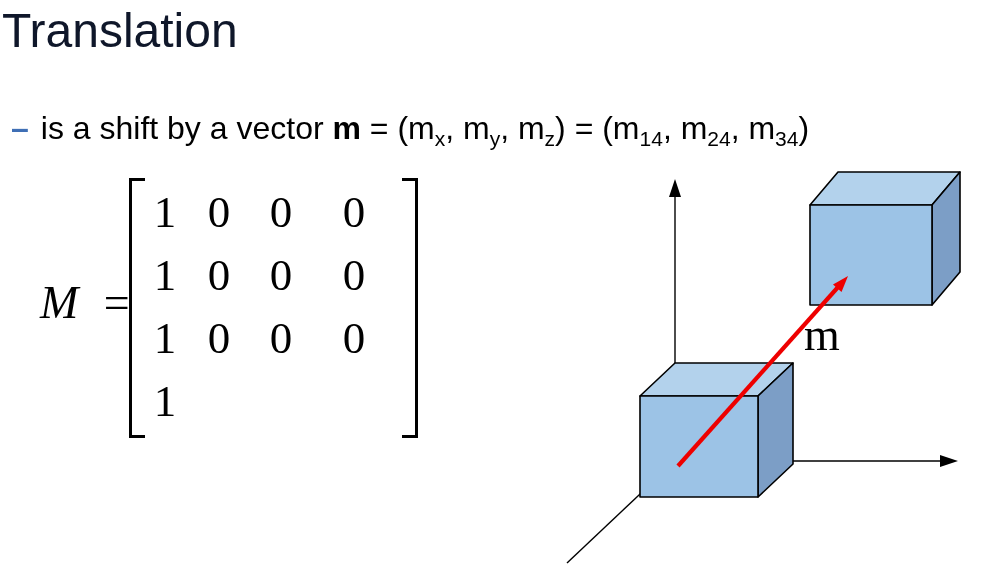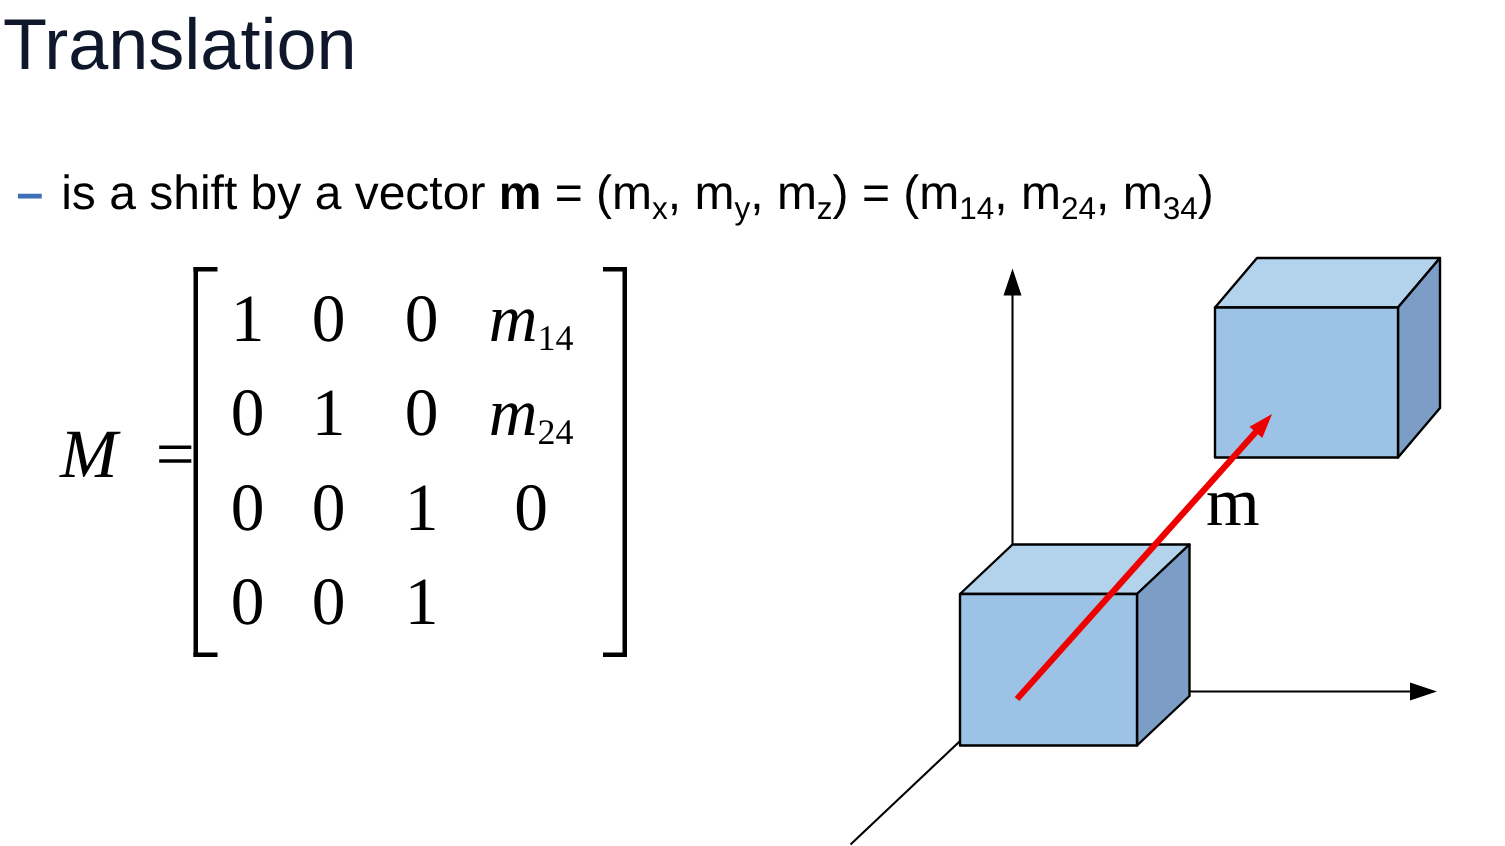--- a/index.html
+++ b/index.html
@@ -56,25 +56,23 @@
 <div class="eq-lhs">
   <span class="mvar">M</span>
   <span class="eqsign">=</span>
 </div>
 <div class="bracket left"></div>
 <div class="bracket right"></div>
 <div class="matrix-grid" id="matrix-grid">
     <span>1</span>
     <span>0</span>
     <span>0</span>
-    <span><span class="mvar">m</span><sub>14</sub></span>
     <span>0</span>
     <span>1</span>
     <span>0</span>
-    <span><span class="mvar">m</span><sub>24</sub></span>
     <span>0</span>
     <span>0</span>
     <span>1</span>
     <span>0</span>
     <span>0</span>
     <span>0</span>
     <span>1</span>
   </div>
 
 <svg class="figure-svg" viewBox="0 0 1003 564" xmlns="http://www.w3.org/2000/svg">

